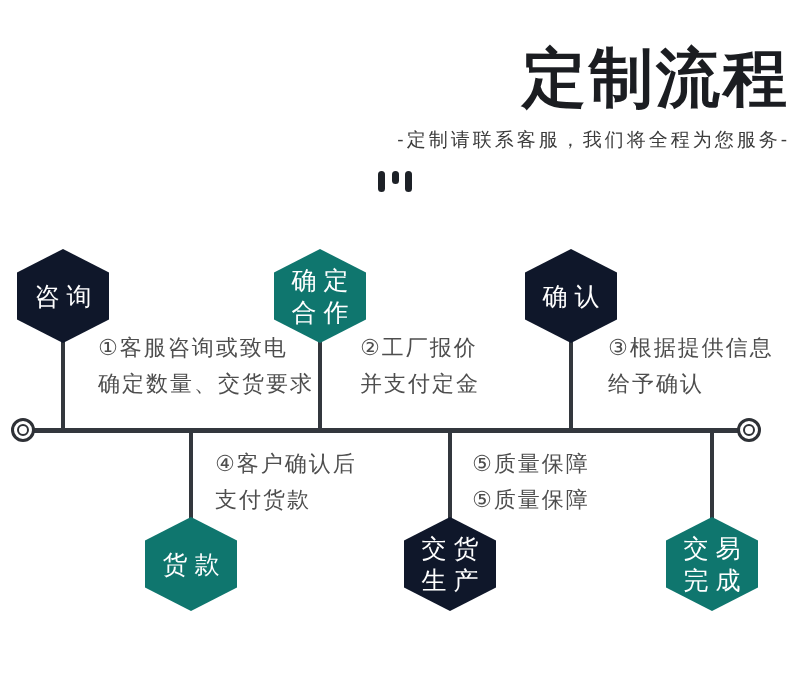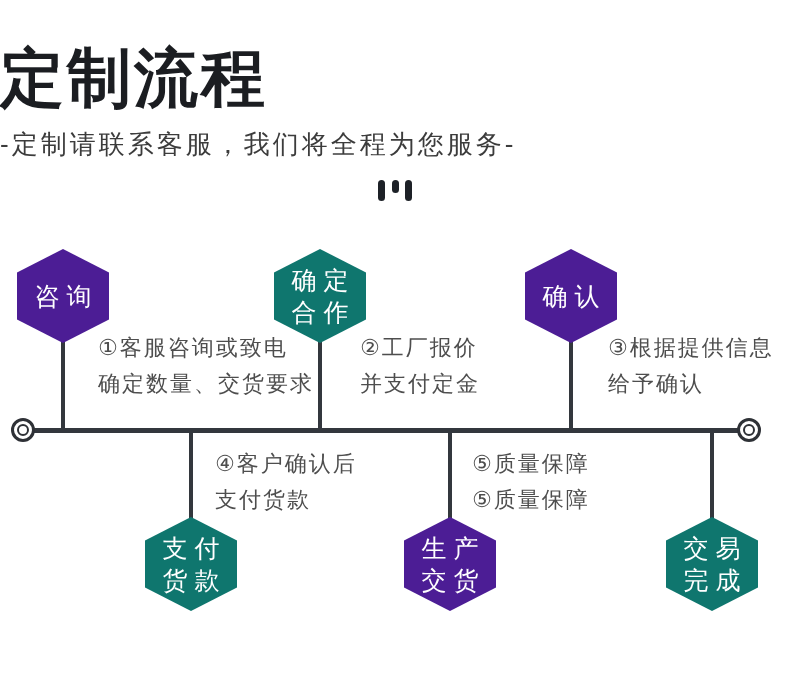--- a/index.html
+++ b/index.html
@@ -6,32 +6,32 @@
   body { font-family: "Liberation Sans", "DejaVu Sans", sans-serif; }
   .page {
     position: relative;
     width: 790px;
     height: 691px;
     background: #ffffff;
     overflow: hidden;
   }
 
   
-  .header { text-align: left; padding-top: 44px; }
+  .header { text-align: right; padding-top: 44px; }
   .title {
     font-size: 64px;
     font-weight: 900;
     color: #1b1d21;
     letter-spacing: 3px;
     line-height: 1.08;
     margin: 0;
   }
   .subtitle {
     margin-top: 14px;
-    font-size: 26px;
+    font-size: 19px;
     color: #3c3c3c;
     letter-spacing: 3px;
   }
   .bars-icon {
     margin: 18px auto 0;
     width: 34px;
     height: 22px;
     display: flex;
     justify-content: space-between;
     align-items: flex-start;
@@ -86,21 +86,21 @@
     position: absolute;
     width: 92px;
     height: 94px;
     clip-path: polygon(50% 0%, 100% 25%, 100% 75%, 50% 100%, 0% 75%, 0% 25%);
     display: flex;
     flex-direction: column;
     align-items: center;
     justify-content: center;
     z-index: 1;
   }
-  .hex--blue { background: #4c1d95; }
+  .hex--blue { background: #0f172a; }
   .hex--orange { background: #0f766e; }
   .hex .hex-line {
     color: #ffffff;
     font-size: 25px;
     line-height: 32px;
     letter-spacing: 7px;
     text-indent: 7px;
     white-space: nowrap;
   }
 
@@ -148,28 +148,27 @@
     <div class="hex-line">合作</div>
   </div>
 
   <div class="connector" style="left:569px; top:340px; height:91px;"></div>
   <div class="hex hex--blue" style="left:525px; top:249px;">
     <div class="hex-line">确认</div>
   </div>
 
   <div class="connector" style="left:189px; top:431px; height:90px;"></div>
   <div class="hex hex--orange" style="left:145px; top:517px;">
-    <div class="hex-line">支付</div>
     <div class="hex-line">货款</div>
   </div>
 
   <div class="connector" style="left:448px; top:431px; height:90px;"></div>
   <div class="hex hex--blue" style="left:404px; top:517px;">
+    <div class="hex-line">交货</div>
     <div class="hex-line">生产</div>
-    <div class="hex-line">交货</div>
   </div>
 
   <div class="connector" style="left:710px; top:431px; height:90px;"></div>
   <div class="hex hex--orange" style="left:666px; top:517px;">
     <div class="hex-line">交易</div>
     <div class="hex-line">完成</div>
   </div>
 
   <div class="note" style="left:98px; top:330px;">
     <div>①客服咨询或致电</div>

